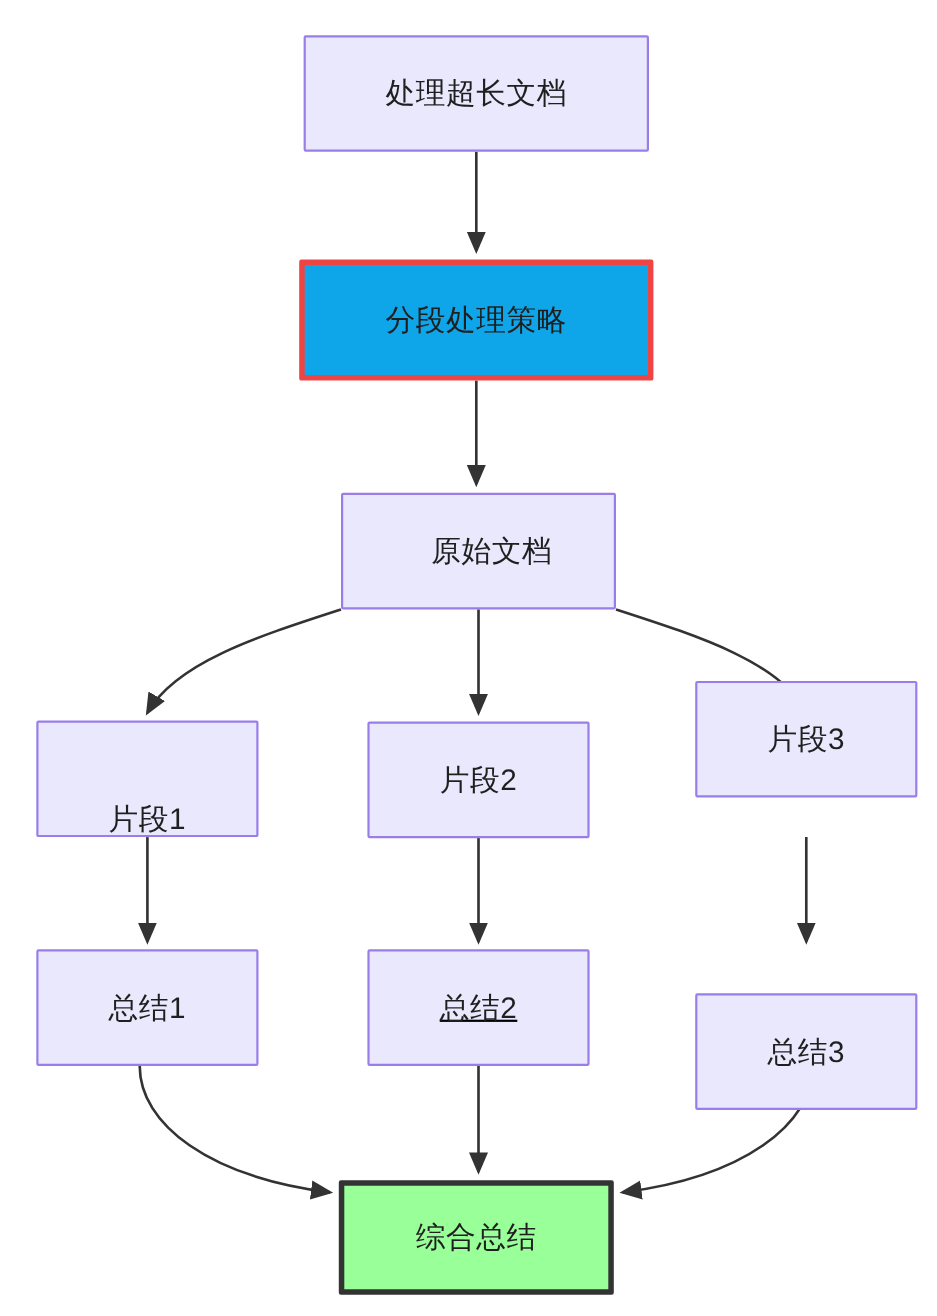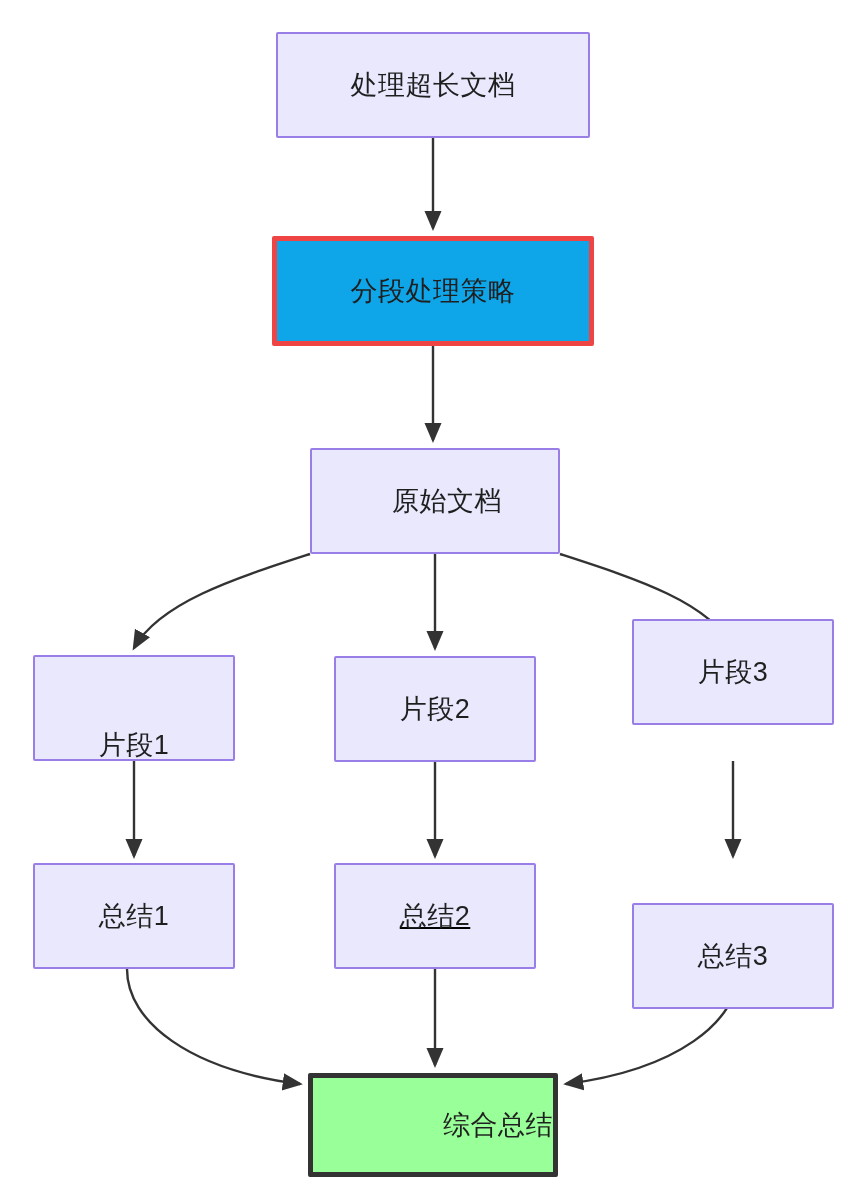--- a/index.html
+++ b/index.html
@@ -127,17 +127,17 @@
   </div>
 
   <div class="node" style="left:334px; top:863px; width:202px; height:106px;text-decoration:underline;">
     <span class="node-label">总结2</span>
   </div>
 
   <div class="node" style="left:632px; top:863px; width:202px; height:106px;margin-top:40px;">
     <span class="node-label">总结3</span>
   </div>
 
-  <div class="node terminal" style="left:308px; top:1073px; width:250px; height:104px;justify-content:flex-end;">
+  <div class="node terminal" style="left:308px; top:1073px; width:250px; height:104px;">
     <span class="node-label">综合总结</span>
   </div>
 
 </div>
 
 </body></html>

